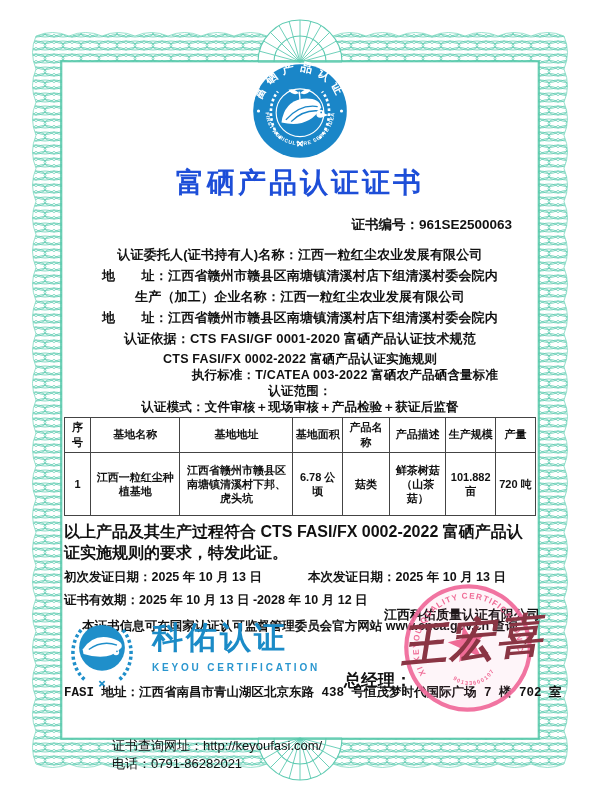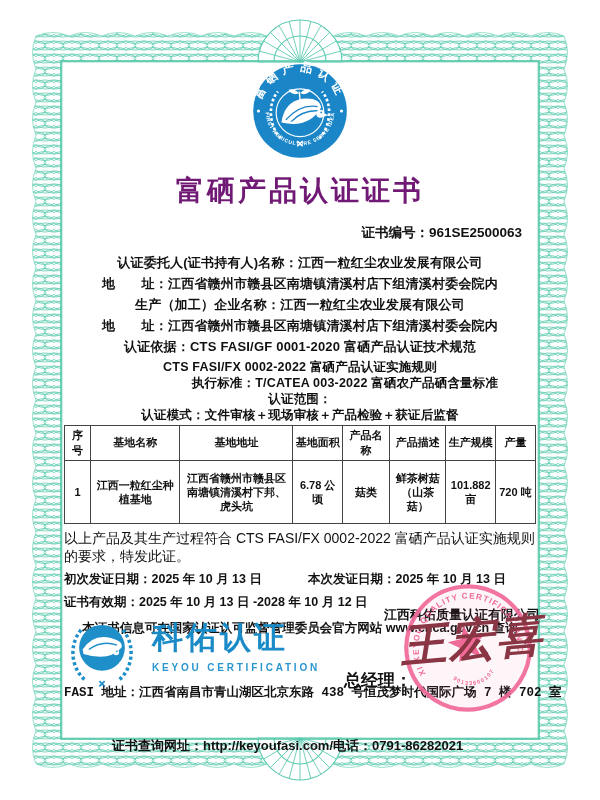--- a/index.html
+++ b/index.html
@@ -1,49 +1,49 @@
 <!DOCTYPE html>
 <html><head>
 <meta charset="utf-8">
 <style>
   html,body{margin:0;padding:0;background:#fff;}
   .page{position:relative;width:600px;height:800px;background:#fff;overflow:hidden;
         font-family:"Liberation Sans","DejaVu Sans",sans-serif;color:#111;}
   #frame-svg{position:absolute;left:0;top:0;z-index:0;}
   .content{position:absolute;left:64px;top:46px;width:472px;z-index:2;}
   .emblem{display:block;margin:12px auto 0;width:106px;height:106px;}
-  .title{margin-top:8px;text-align:center;font-size:28px;font-weight:900;letter-spacing:3px;color:#701a75;}
-  .certno{margin-top:14px;text-align:right;padding-right:14px;font-size:13.5px;font-weight:bold;}
+  .title{text-align:center;font-size:28px;font-weight:900;letter-spacing:3px;color:#1d4ed8;}
+  .certno{margin-top:14px;text-align:right;padding-right:24px;font-size:13.5px;font-weight:bold;}
   .fields{margin-top:13px;text-align:center;}
   .field{font-size:13px;font-weight:bold;letter-spacing:.2px;line-height:15px;margin-bottom:6px;white-space:nowrap;}
   .field:nth-child(n+6){margin-bottom:1.5px;line-height:14.5px;font-size:12.5px;}
   .field:nth-child(7){padding-left:90px;}
   .scope-table{width:100%;border-collapse:collapse;margin-top:2px;}
   .scope-table th,.scope-table td{border:1px solid #444;font-size:11px;text-align:center;padding:2px 2px;}
   .scope-table th{height:26px;font-weight:bold;}
   .scope-table td{height:58px;font-weight:600;line-height:14px;}
-  .statement{margin-top:6px;font-size:14px;font-weight:normal;letter-spacing:0;}
+  .statement{margin-top:6px;font-size:16px;font-weight:bold;letter-spacing:0;}
   .dates{display:flex;margin-top:5px;font-size:12.5px;font-weight:bold;}
   .dates .d1{width:244px;}
   .validity{margin-top:6px;font-size:12.5px;font-weight:bold;}
   .query-note{margin-top:9px;text-align:center;font-size:12.5px;font-weight:bold;}
   
   .keyou-logo{position:absolute;left:58px;top:602px;width:88px;height:88px;z-index:2;}
   .keyou-wordmark{position:absolute;left:152px;top:617px;z-index:2;}
   .keyou-cn{font-size:31px;font-weight:900;color:#1b8bc7;letter-spacing:3px;}
   .keyou-en{margin-top:3px;font-size:10px;font-weight:bold;color:#2a96cf;letter-spacing:2.8px;}
   .company-name{position:absolute;left:384px;top:606px;font-size:13px;font-weight:bold;white-space:nowrap;z-index:2;}
   .gm-label{position:absolute;left:344px;top:669px;font-size:17px;font-weight:bold;z-index:2;}
   .seal{position:absolute;left:398px;top:578px;width:140px;height:140px;transform:rotate(-12deg);opacity:.92;z-index:3;}
   .signature{position:absolute;left:400px;top:610px;font-size:46px;font-weight:bold;color:#8a3544;
              font-family:"DejaVu Serif","Liberation Serif",serif;font-style:italic;letter-spacing:2px;
              transform:rotate(-5deg);z-index:4;white-space:nowrap;}
   .fasi-line{position:absolute;left:64px;top:684px;width:472px;text-align:center;font-size:12.5px;font-weight:bold;z-index:2;white-space:nowrap;font-family:Liberation Mono, monospace;}
   .contact-line{position:absolute;left:64px;top:737px;width:472px;display:flex;justify-content:flex-start;
-                padding:0 4px 0 48px;box-sizing:border-box;font-size:13px;font-weight:bold;z-index:2;}
+                padding:0 4px 0 48px;box-sizing:border-box;font-size:13px;font-weight:normal;z-index:2;flex-direction:column;}
 </style>
 </head>
 <body>
 
 <div class="page">
 
   <svg id="frame-svg" width="600" height="800">
     <defs>
       <pattern id="gp" width="18" height="13" patternUnits="userSpaceOnUse">
         <g fill="none" stroke="#62cdb3" stroke-width="0.8">

